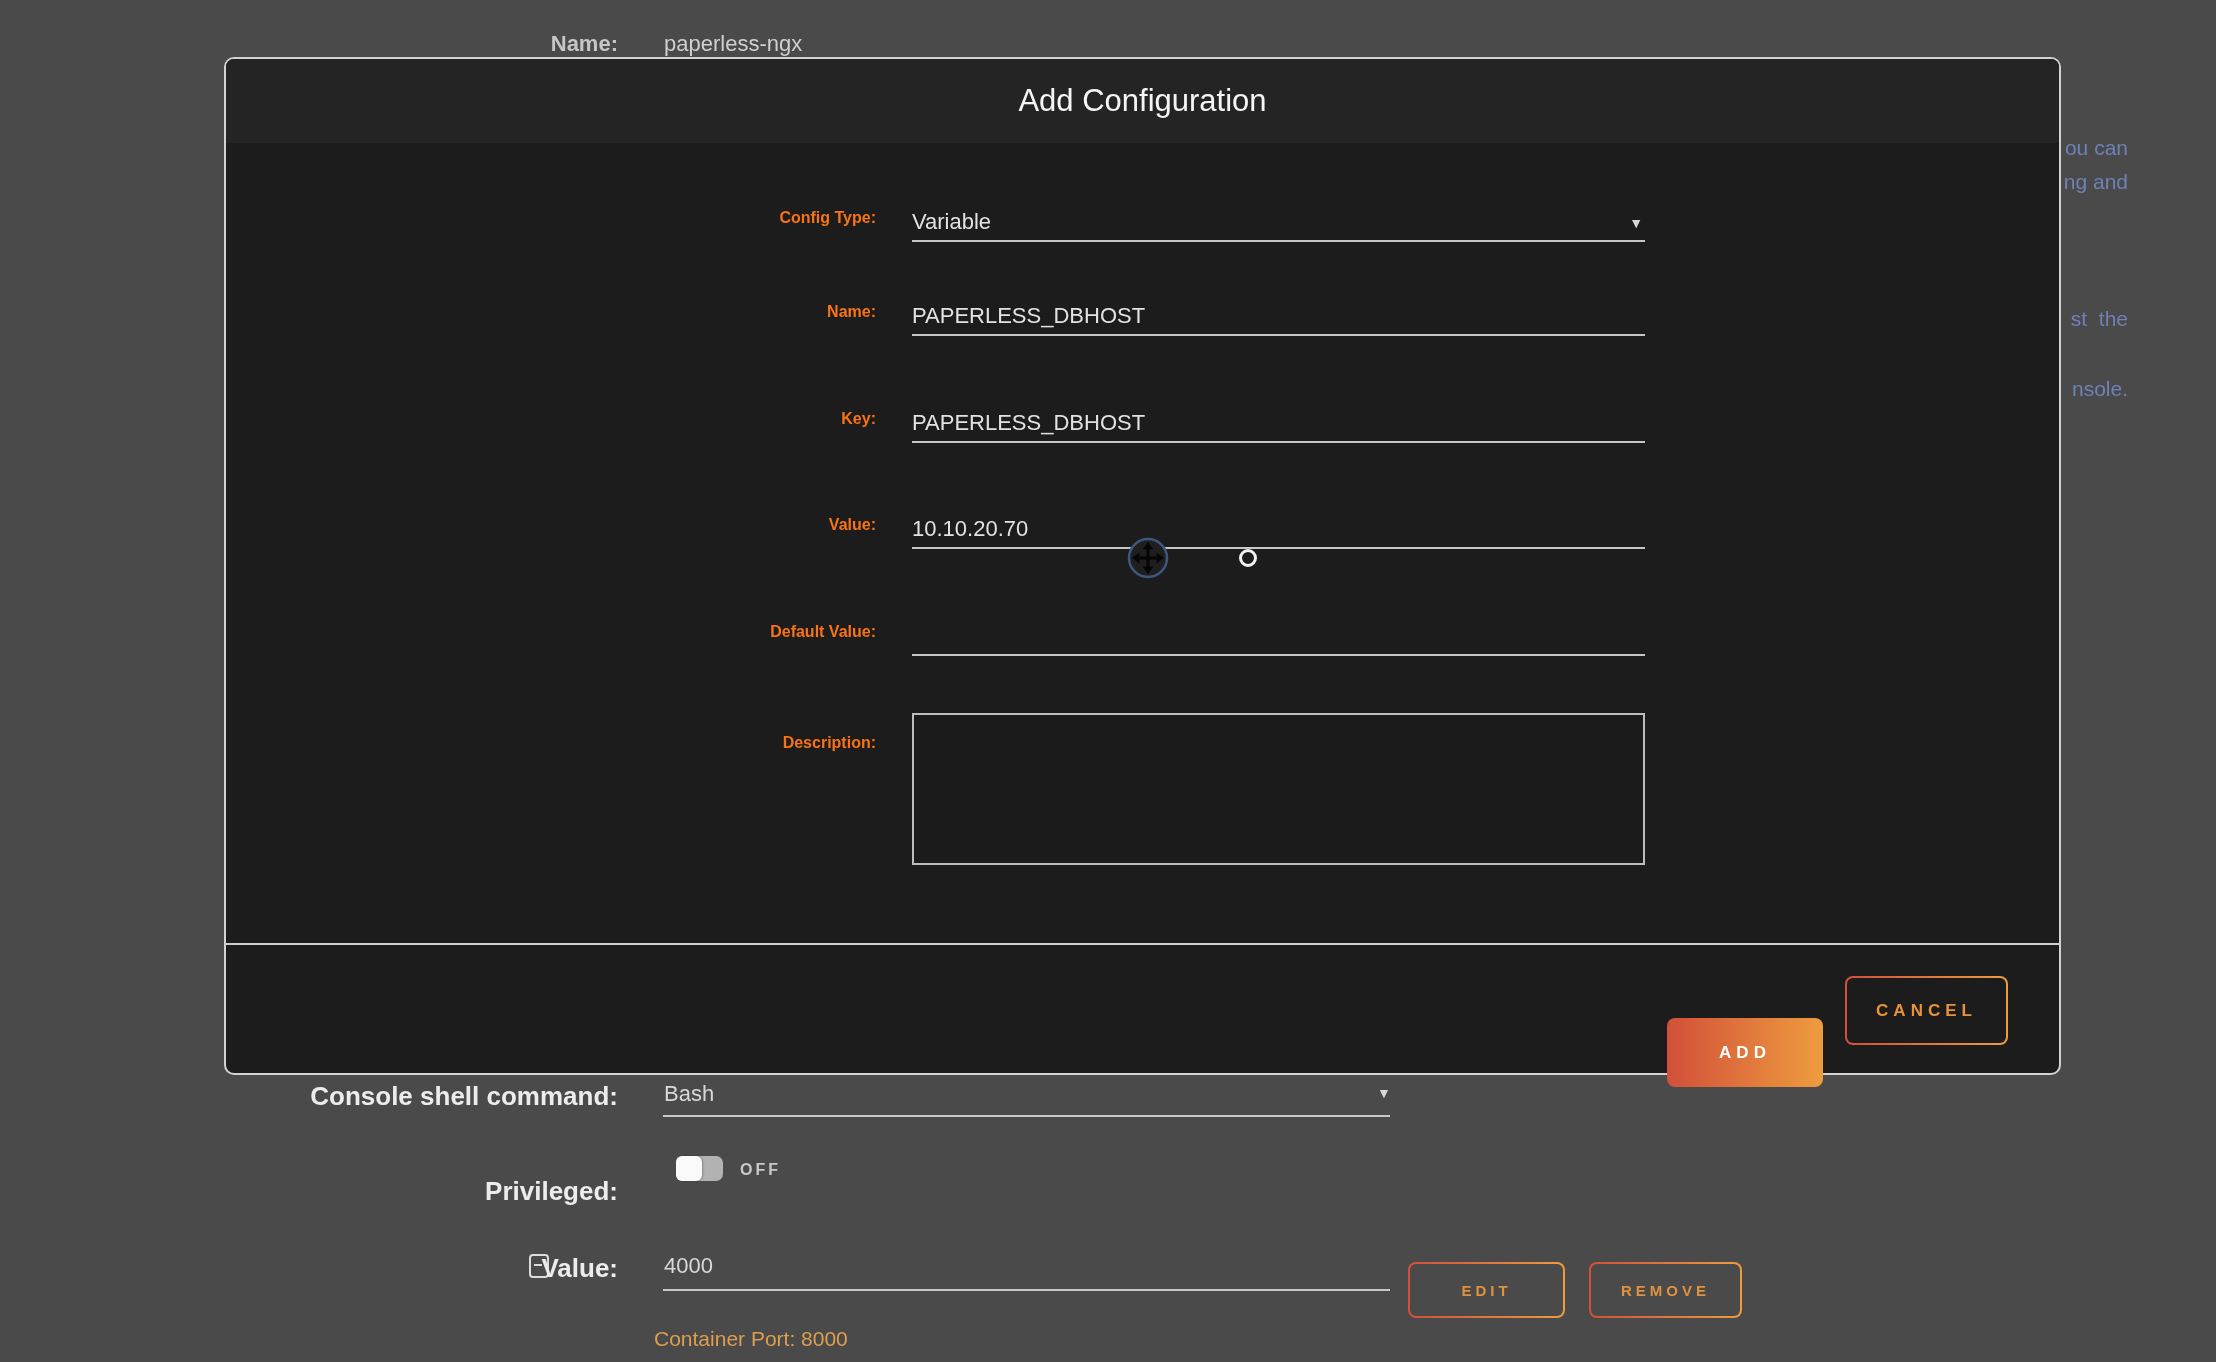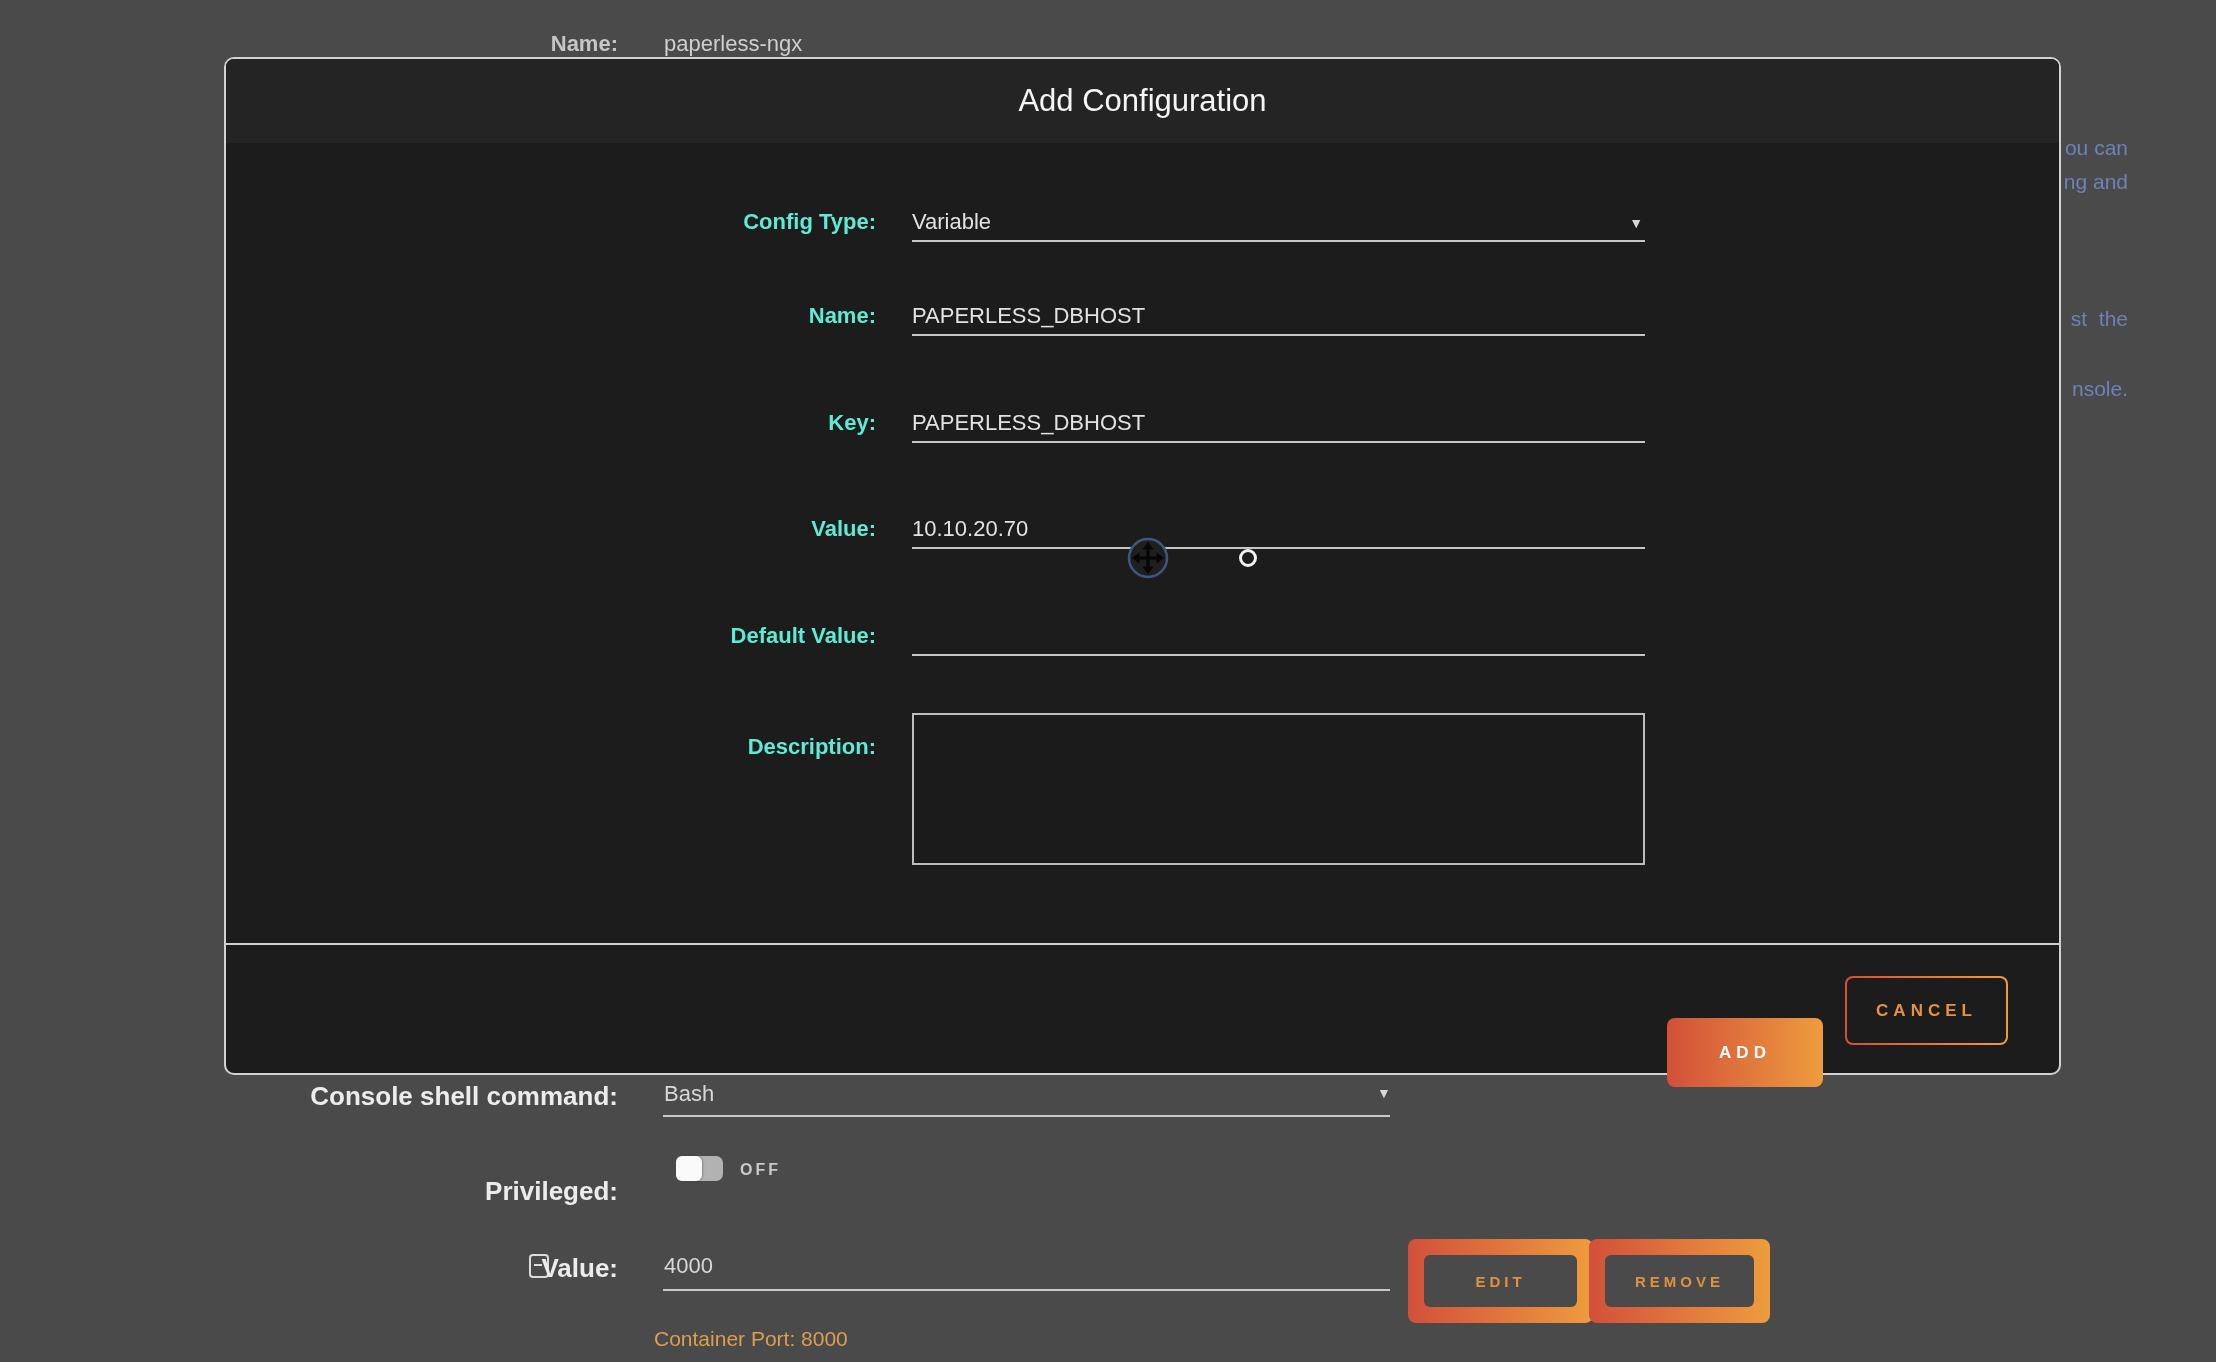--- a/index.html
+++ b/index.html
@@ -25,36 +25,36 @@
     background:#b2b2b2;border-radius:7px;}
   .toggle .knob{position:absolute;left:0;top:0;width:26px;height:25px;
     background:#fafafa;border-radius:6px;box-shadow:1px 0 2px rgba(0,0,0,.25);}
   .toggle-state{position:absolute;left:740px;top:1161px;font-size:16px;
     font-weight:bold;letter-spacing:3px;color:#c9c9c9;}
   
   .minus-icon{position:absolute;left:529px;top:1254px;width:16px;height:20px;
     border:2px solid #dcdcdc;border-radius:4px;}
   .minus-icon .bar{position:absolute;left:3px;top:8px;width:8px;height:2px;background:#dcdcdc;}
   
-  .gbtn{position:absolute;border-radius:8px;padding:16px;
-    background:linear-gradient(90deg,#d2503a,#ee9c3e);cursor:pointer;}
+  .gbtn{position:absolute;border-radius:8px;padding:2px;
+    background:linear-gradient(90deg,#d2503a,#ee9c3e);cursor:pointer;margin-top:23px;}
   .gbtn .inner{width:100%;height:100%;border-radius:6px;background:#4a4a4a;
     display:flex;align-items:center;justify-content:center;
     font-size:15px;font-weight:bold;letter-spacing:4px;color:#e0913f;box-sizing:border-box;}
   .amber{position:absolute;font-size:21px;color:#dd9e4e;}
   
   .modal{position:absolute;left:224px;top:57px;width:1837px;height:1018px;
     background:#1c1c1c;border:2px solid #d2d2d2;border-radius:10px;
     box-sizing:border-box;z-index:10;}
   .modal-header{position:absolute;left:0;top:0;width:100%;height:84px;
     background:#242424;border-radius:8px 8px 0 0;
     display:flex;align-items:center;justify-content:center;}
   .modal-title{font-size:31px;font-weight:normal;color:#f5f5f5;}
   .f-label{position:absolute;left:0;width:650px;text-align:right;
-    font-size:22px;font-weight:bold;color:#5eead4;}
+    font-size:16px;font-weight:bold;color:#f97316;}
   .f-field{position:absolute;left:686px;width:733px;
     border-bottom:2px solid #c6c6c6;padding-bottom:5px;
     font-size:22px;color:#e2e2e2;min-height:26px;}
   .dd-arrow{position:absolute;right:2px;top:6px;font-size:14px;color:#d8d8d8;}
   .f-textarea{position:absolute;left:686px;top:654px;width:733px;height:152px;
     border:2px solid #bdbdbd;background:#1b1b1b;box-sizing:border-box;}
   .modal-divider{position:absolute;left:0;top:884px;width:100%;height:0;
     border-top:2px solid #d0d0d0;}
   .add-btn{position:absolute;left:1441px;top:917px;width:156px;height:69px;
     border-radius:8px;background:linear-gradient(90deg,#d2503a,#ee9c3e);

